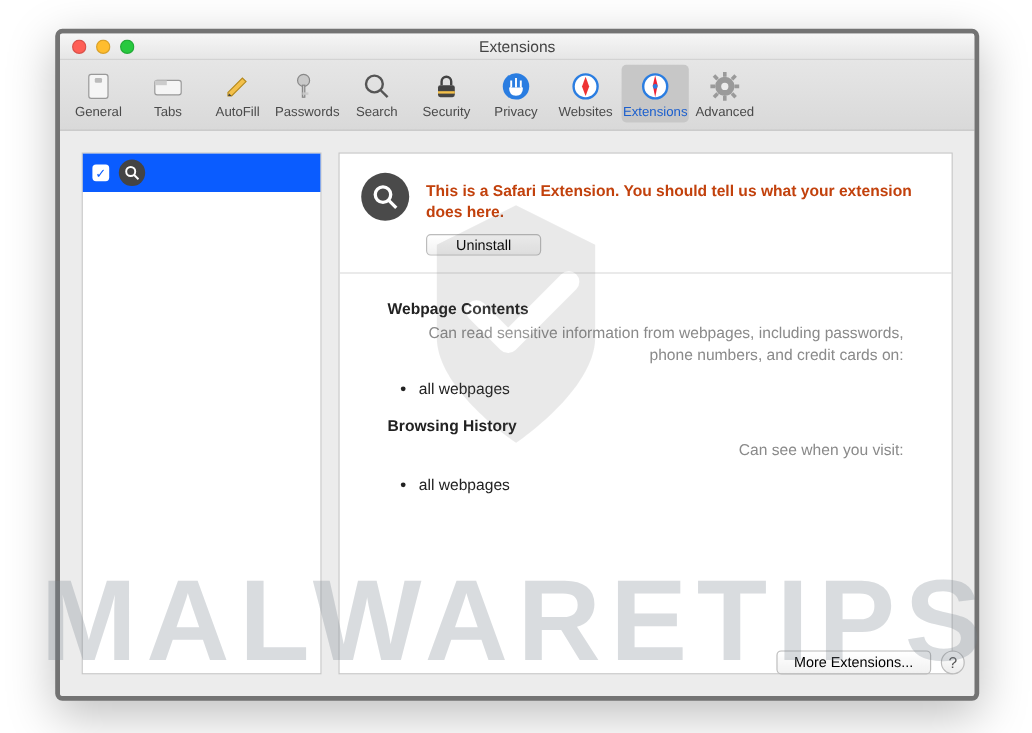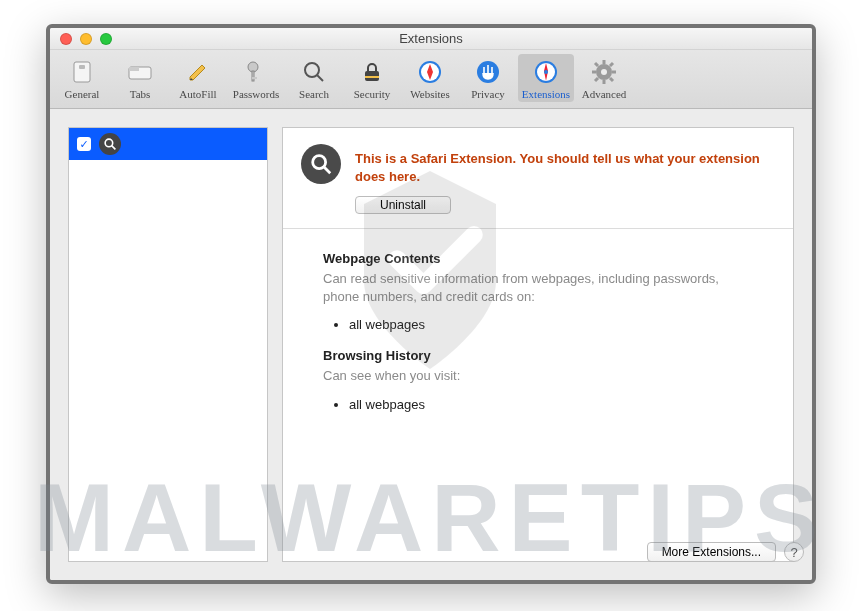--- a/index.html
+++ b/index.html
@@ -79,21 +79,20 @@
     color: #444;
     pointer-events: none;
   }
 
   .toolbar {
     display: flex;
     gap: 2px;
     padding: 4px 4px 6px 4px;
     background: linear-gradient(#e6e6e6,#d9d9d9);
     border-bottom: 1px solid #b9b9b9;
-    font-family: Liberation Serif, serif;
   }
   .toolbar-item {
     width: 56px;
     display: flex;
     flex-direction: column;
     align-items: center;
     gap: 2px;
     padding: 4px 2px 2px;
     border-radius: 4px;
     cursor: default;
@@ -182,21 +181,21 @@
     border-radius: 4px;
     cursor: default;
   }
 
   .detail-body {
     padding: 22px 40px 10px;
     font-size: 13px;
     color: #222;
   }
   .sec-title { font-weight: 700; margin-bottom: 4px; }
-  .sec-sub { color: #8a8a8a; margin-bottom: 6px; line-height: 1.35;}
+  .sec-sub { color: #8a8a8a; margin-bottom: 6px; line-height: 1.35; text-align: right;}
   .detail-body ul { padding-left: 26px; margin-bottom: 16px; margin-top: 12px; }
   .detail-body li { margin-bottom: 2px; }
 
   .footer {
     position: absolute;
     right: 8px;
     bottom: 18px;
     display: flex;
     gap: 8px;
     align-items: flex-end;
@@ -292,35 +291,35 @@
             <rect x="6" y="17" width="14" height="2" fill="#f3c04b"></rect>
           </svg>
       </div>
       <span class="toolbar-lbl">Security</span>
     </div>
 
     <div class="toolbar-item">
       <div class="toolbar-ico">
         <svg width="26" height="26" viewBox="0 0 26 26">
             <circle cx="13" cy="13" r="11" fill="#2a7de1"></circle>
+            <path d="M13 6 L13 14 M9 8 L9 14 M17 8 L17 14 M8 14 Q8 20 13 20 Q18 20 18 14" stroke="#fff" stroke-width="1.6" fill="#fff"></path>
+          </svg>
+      </div>
+      <span class="toolbar-lbl">Privacy</span>
+    </div>
+
+    <div class="toolbar-item">
+      <div class="toolbar-ico">
+        <svg width="26" height="26" viewBox="0 0 26 26">
+            <circle cx="13" cy="13" r="11" fill="#2a7de1"></circle>
             <circle cx="13" cy="13" r="9" fill="#fff"></circle>
             <path d="M13 5 L16 13 L13 21 L10 13 Z" fill="#e33"></path>
           </svg>
       </div>
       <span class="toolbar-lbl">Websites</span>
-    </div>
-
-    <div class="toolbar-item">
-      <div class="toolbar-ico">
-        <svg width="26" height="26" viewBox="0 0 26 26">
-            <circle cx="13" cy="13" r="11" fill="#2a7de1"></circle>
-            <path d="M13 6 L13 14 M9 8 L9 14 M17 8 L17 14 M8 14 Q8 20 13 20 Q18 20 18 14" stroke="#fff" stroke-width="1.6" fill="#fff"></path>
-          </svg>
-      </div>
-      <span class="toolbar-lbl">Privacy</span>
     </div>
 
     <div class="toolbar-item selected">
       <div class="toolbar-ico">
         <svg width="26" height="26" viewBox="0 0 26 26">
             <circle cx="13" cy="13" r="11" fill="#2a7de1"></circle>
             <circle cx="13" cy="13" r="9" fill="#fff"></circle>
             <path d="M13 4 L15 12 L13 22 L11 12 Z" fill="#e23"></path>
             <circle cx="13" cy="13" r="2" fill="#2a7de1"></circle>
           </svg>

